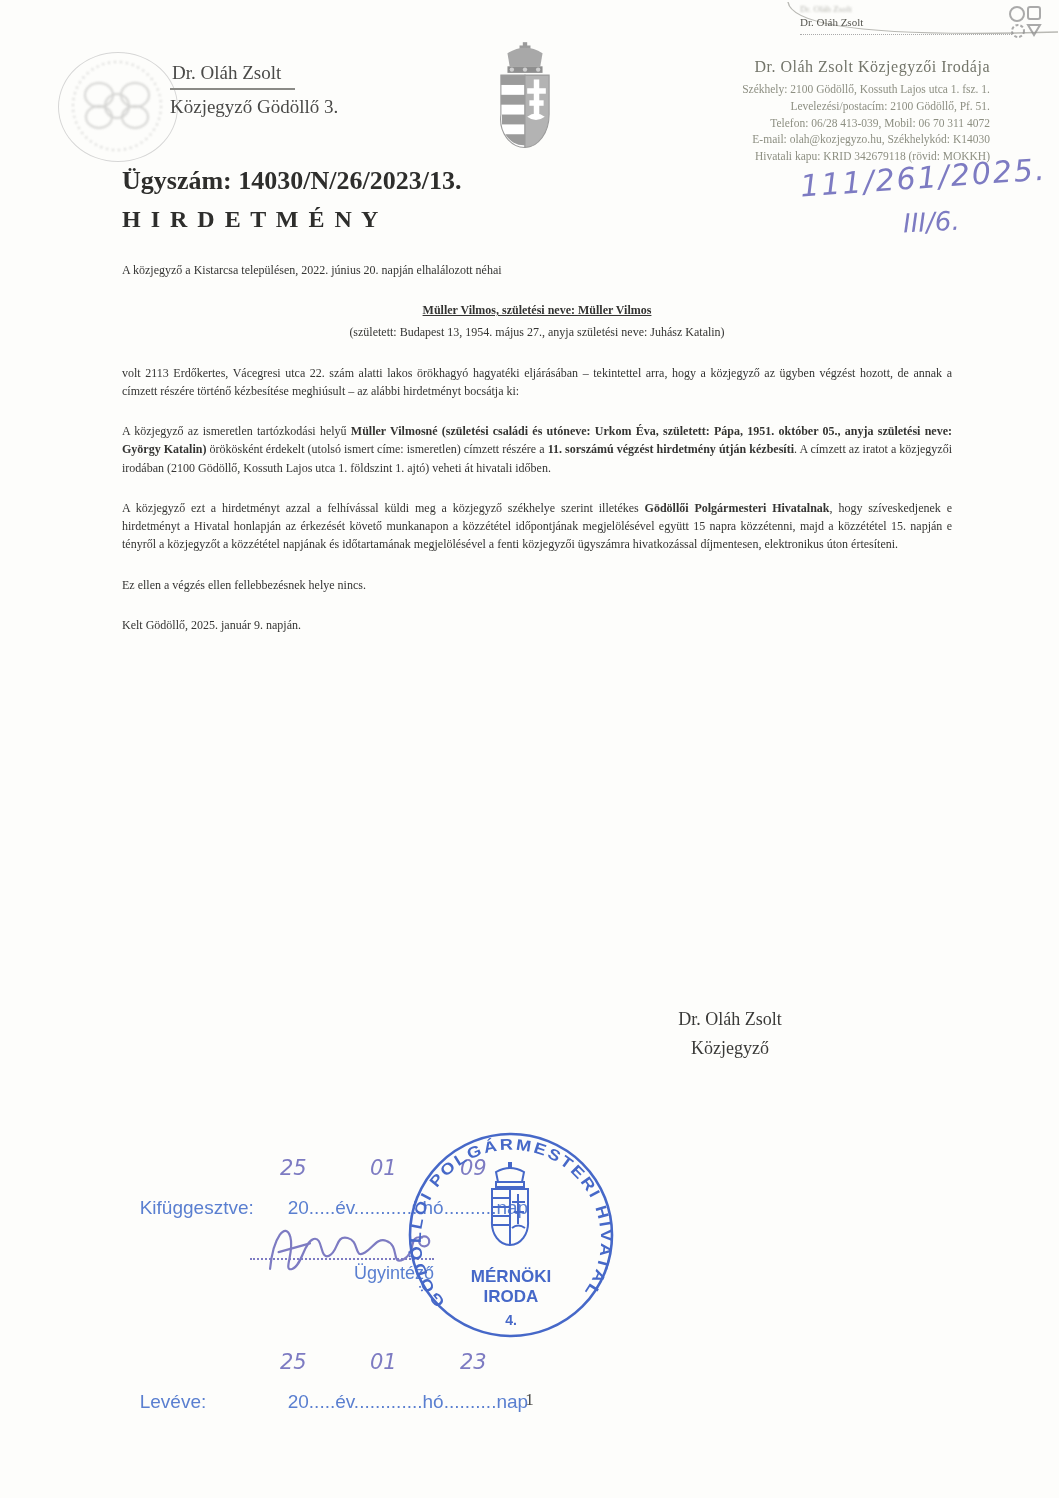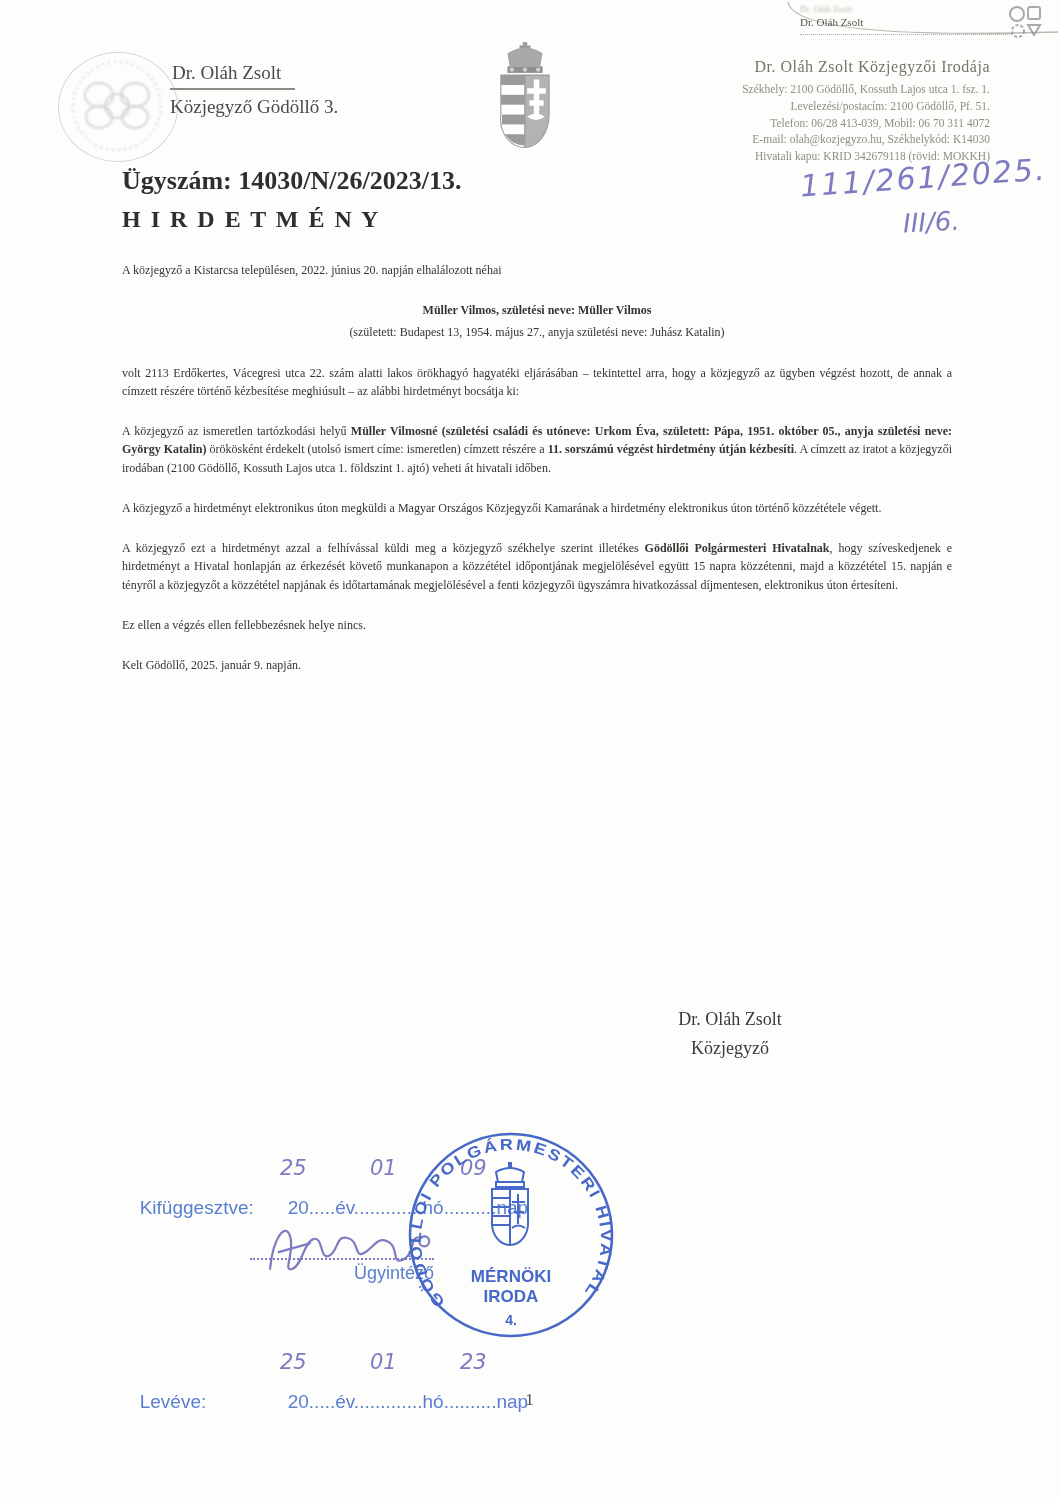--- a/index.html
+++ b/index.html
@@ -27,21 +27,21 @@
   .hand-ref{position:absolute;color:#7d7bc2;font-family:"DejaVu Sans",sans-serif;font-style:italic;}
   .hand-ref.r1{left:800px;top:160px;font-size:30px;transform:rotate(-4deg);letter-spacing:2px;}
   .hand-ref.r2{left:903px;top:207px;font-size:26px;transform:rotate(-3deg);}
 
   
   .doc{position:absolute;left:122px;top:206px;width:830px;}
   .title{font-weight:bold;font-size:24px;letter-spacing:2px;color:#2e2e2c;margin:0 0 28px 0;}
   .para{font-size:12px;line-height:1.52;text-align:justify;margin:0 0 22px 0;color:#343432;}
   .center{text-align:center;}
   .b{font-weight:bold;}
-  .tight{margin-bottom:4px;}
+  .tight{margin-bottom:4px;text-decoration:underline;}
 
   .sig-block{position:absolute;left:560px;top:1005px;width:340px;text-align:center;
              font-size:18px;color:#3a3a38;line-height:1.6;}
   .datelines{position:absolute;left:108px;top:1160px;font-family:"Liberation Sans",sans-serif;
              font-size:19px;color:#5a7fd0;line-height:1.7;filter:blur(.2px);}
   .dateline{position:relative;white-space:pre;}
   .dateline .lbl{display:inline-block;width:148px;}
   .hand-num{position:absolute;top:-9px;color:#7d7bc2;font-family:"DejaVu Sans",sans-serif;
             font-style:italic;font-size:21px;}
   .sig-scribble{position:absolute;left:258px;top:1212px;}
@@ -133,21 +133,20 @@
     <p class="para">A közjegyző a Kistarcsa településen, 2022. június 20. napján elhalálozott néhai</p>
 
     <p class="para center b tight">Müller Vilmos, születési neve: Müller Vilmos</p>
     <p class="para center">(született: Budapest 13, 1954. május 27., anyja születési neve: Juhász Katalin)</p>
 
     <p class="para">volt 2113 Erdőkertes, Vácegresi utca 22. szám alatti lakos örökhagyó hagyatéki eljárásában – tekintettel arra, hogy a közjegyző az ügyben végzést hozott, de annak a címzett részére történő kézbesítése meghiúsult – az alábbi hirdetményt bocsátja ki:</p>
 
     <p class="para"><span>A közjegyző az ismeretlen tartózkodási helyű </span><span class="b">Müller Vilmosné (születési családi és utóneve: Urkom Éva, született: Pápa, 1951. október 05., anyja születési neve: György Katalin)</span><span> örökösként érdekelt (utolsó ismert címe: ismeretlen) címzett részére a </span><span class="b">11. sorszámú végzést hirdetmény útján kézbesíti</span><span>. A címzett az iratot a közjegyzői irodában (2100 Gödöllő, Kossuth Lajos utca 1. földszint 1. ajtó) veheti át hivatali időben.</span></p>
 
 
-    <p class="para">A közjegyző a hirdetményt elektronikus úton megküldi a Magyar Országos Közjegyzői Kamarának a hirdetmény elektronikus úton történő közzététele végett.</p>
 
     <p class="para"><span>A közjegyző ezt a hirdetményt azzal a felhívással küldi meg a közjegyző székhelye szerint illetékes </span><span class="b">Gödöllői Polgármesteri Hivatalnak</span><span>, hogy szíveskedjenek e hirdetményt a Hivatal honlapján az érkezését követő munkanapon a közzététel időpontjának megjelölésével együtt 15 napra közzétenni, majd a közzététel 15. napján e tényről a közjegyzőt a közzététel napjának és időtartamának megjelölésével a fenti közjegyzői ügyszámra hivatkozással díjmentesen, elektronikus úton értesíteni.</span></p>
 
     <p class="para">Ez ellen a végzés ellen fellebbezésnek helye nincs.</p>
 
     <p class="para">Kelt Gödöllő, 2025. január 9. napján.</p>
   </div>
 
   <div class="sig-block">
     <div>Dr. Oláh Zsolt</div>

